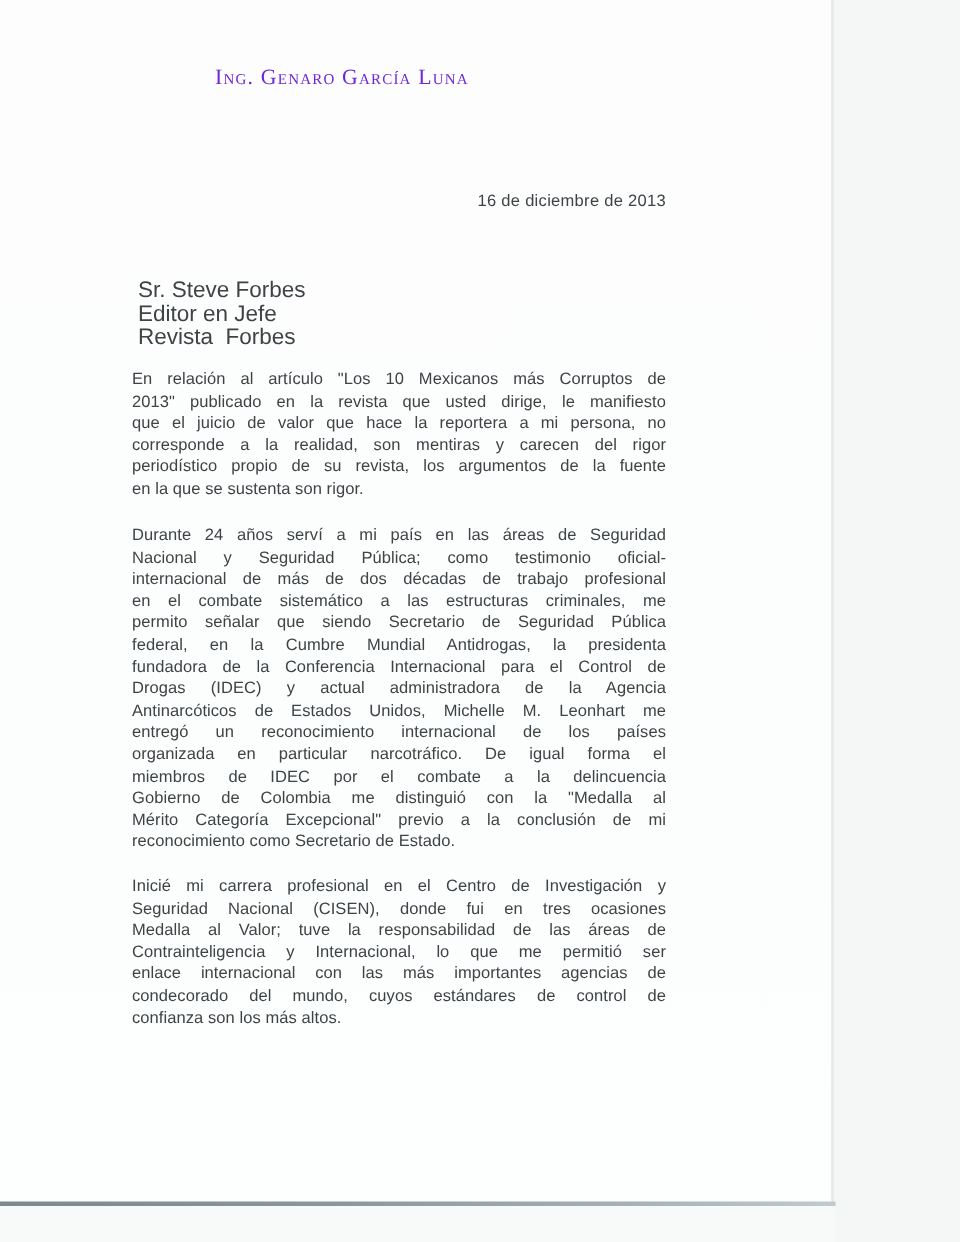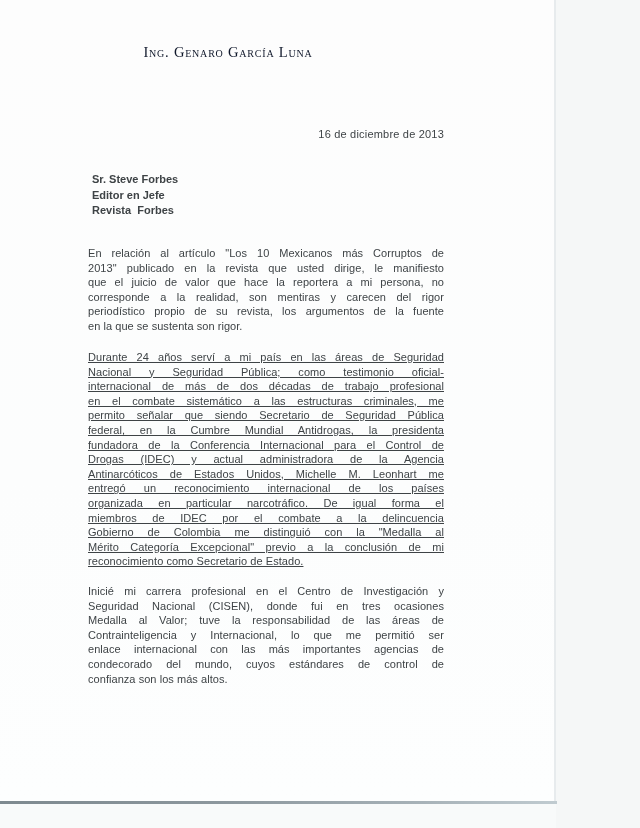--- a/index.html
+++ b/index.html
@@ -56,40 +56,39 @@
   
   .letterhead {
     position: absolute;
     left: 0; top: 44px;
     width: 456px;
     text-align: center;
     font-family: "Liberation Serif", serif;
     font-variant: small-caps;
     font-size: 14.5px;
     letter-spacing: 0.8px;
-    color: #0f172a;
+    color: #6d28d9;
   }
   
   .date-line {
     position: absolute;
     left: 88px; top: 128px;
     width: 356px;
     text-align: right;
     font-size: 11px;
     letter-spacing: 0.2px;
     color: #3e4346;
   }
   
   .recipient {
     position: absolute;
-    left: 92px; top: 172px;
+    left: 92px; top: 186px;
     width: 300px;
-    font-size: 11px;
+    font-size: 15px;
     color: #3e4346;
-    font-weight: bold;
   }
   .rline {
     line-height: 15.5px;
     white-space: pre-wrap;
   }
   
   .paragraph {
     position: absolute;
     left: 88px;
     width: 356px;
@@ -99,21 +98,21 @@
   }
   .jline {
     line-height: 14.6px;
     text-align: justify;
     text-align-last: justify;
   }
   .jline.last {
     text-align-last: left;
   }
   #para-1 { top: 246px; }
-  #para-2 { top: 350px; text-decoration: underline; }
+  #para-2 { top: 350px; }
   #para-3 { top: 584px; }
 </style>
 </head>
 <body>
 
 <div id="canvas">
 
   <div class="paper"></div>
   <div class="scan-margin-right"></div>
   <div class="scan-margin-bottom"></div>

